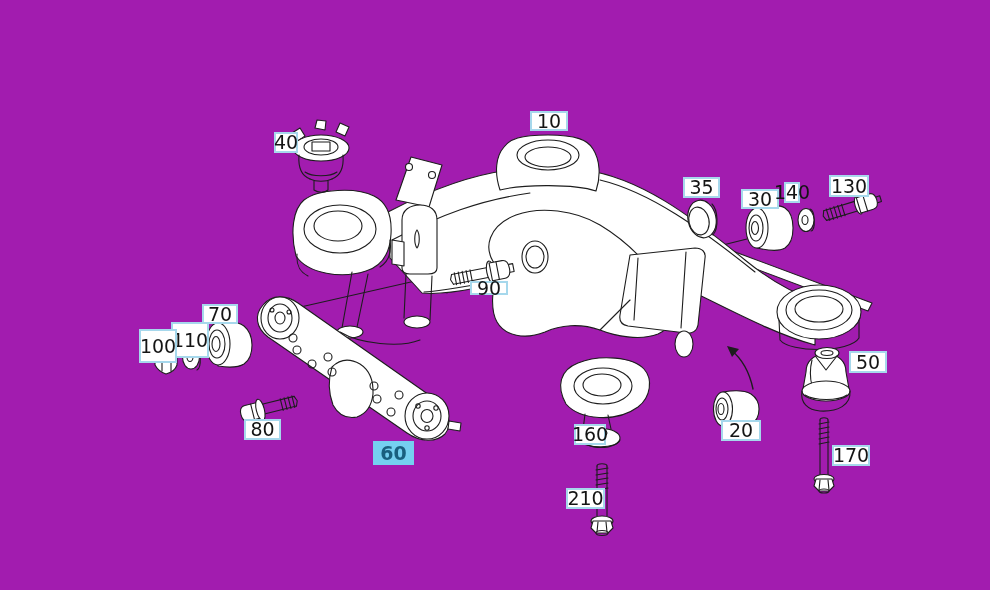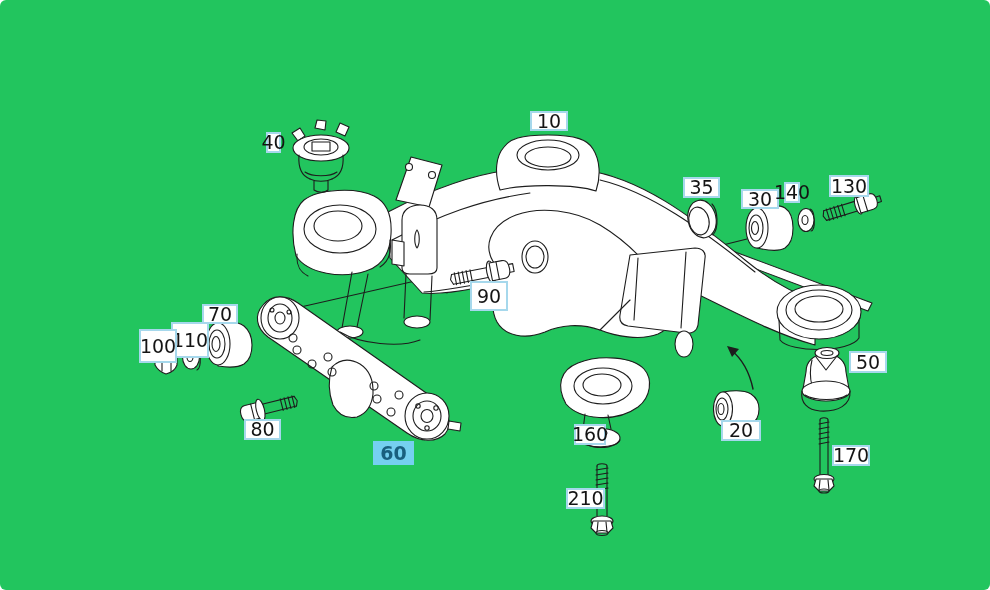--- a/index.html
+++ b/index.html
@@ -1,19 +1,18 @@
 <!DOCTYPE html>
 <html><head>
 <meta charset="utf-8">
 <style>
   html,body{margin:0;padding:0;background:#ffffff;}
   .stage{
-    position:relative;width:990px;height:590px;background:#22c55e;overflow:hidden;
+    position:relative;width:990px;height:590px;background:#a21caf;overflow:hidden;
     font-family:"DejaVu Sans",sans-serif;
-    border-radius:6px;
   }
   .stage svg{position:absolute;left:0;top:0;}
   .callout{
     position:absolute;box-sizing:border-box;
     display:flex;align-items:center;justify-content:center;
     background:#ffffff;border:2px solid #a6d8ec;color:#141414;
     font-size:19px;line-height:1;font-family:"DejaVu Sans",sans-serif;
     cursor:pointer;user-select:none;
   }
   .callout.hl{background:#75d0f0;border-color:#75d0f0;color:#19607f;font-weight:bold;}
@@ -255,26 +254,26 @@
     <path d="M820,420 C820,417 828,417 828,420"></path>
     <path d="M819,424 L829,422 M819,429 L829,427 M819,434 L829,432 M819,439 L829,437 M819,444 L829,442"></path>
     <ellipse cx="824" cy="479" rx="10" ry="4.5" fill="#ffffff"></ellipse>
     <path fill="#ffffff" d="M816,479 L832,479 L834,486 L829,491 L819,491 L814,486 Z"></path>
     <path d="M820,480 L819,490 M828,480 L829,490"></path>
     <ellipse cx="824" cy="491" rx="5" ry="2"></ellipse>
   </g>
 </svg>
 
   <div class="callout" style="left:530px;top:111px;width:38px;height:20px">10</div>
-  <div class="callout" style="left:266px;top:132px;width:15px;height:21px">40</div>
+  <div class="callout" style="left:274px;top:132px;width:24px;height:21px">40</div>
   <div class="callout" style="left:683px;top:177px;width:37px;height:21px">35</div>
   <div class="callout" style="left:741px;top:189px;width:38px;height:20px">30</div>
   <div class="callout" style="left:784px;top:182px;width:16px;height:21px">140</div>
   <div class="callout" style="left:829px;top:175px;width:40px;height:22px">130</div>
-  <div class="callout" style="left:470px;top:281px;width:38px;height:30px">90</div>
+  <div class="callout" style="left:470px;top:281px;width:38px;height:14px">90</div>
   <div class="callout" style="left:202px;top:304px;width:36px;height:20px">70</div>
   <div class="callout" style="left:171px;top:322px;width:38px;height:36px">110</div>
   <div class="callout" style="left:139px;top:329px;width:38px;height:34px">100</div>
   <div class="callout" style="left:244px;top:419px;width:37px;height:21px">80</div>
   <div class="callout hl" style="left:373px;top:441px;width:41px;height:24px">60</div>
   <div class="callout" style="left:574px;top:424px;width:32px;height:21px">160</div>
   <div class="callout" style="left:566px;top:488px;width:39px;height:21px">210</div>
   <div class="callout" style="left:721px;top:420px;width:40px;height:21px">20</div>
   <div class="callout" style="left:849px;top:351px;width:38px;height:22px">50</div>
   <div class="callout" style="left:832px;top:445px;width:38px;height:21px">170</div>

